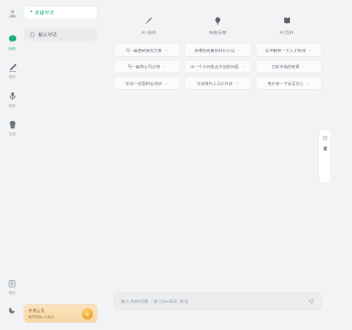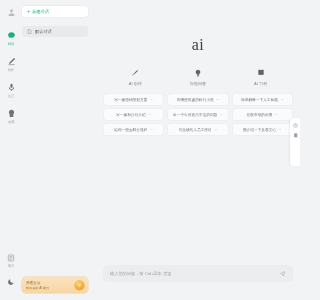--- a/index.html
+++ b/index.html
@@ -253,21 +253,20 @@
       <div class="promo-txt">
         <span class="promo-t1">开通会员</span>
         <span class="promo-t2">畅享高级 AI 能力</span>
       </div>
       <div class="coin">¥</div>
     </div>
   </div>
 
   <div class="main">
 
-    <div class="brand">ai</div>
 
     <div class="cats">
 
       <div class="cat">
         <span class="cat-ico">
           <svg width="8" height="8" viewBox="0 0 24 24" fill="#5f6368">
             <path d="M19 3l2 2-11 11-3 1 1-3z"></path>
             <path d="M4 19.5l3.5-1.2L5.2 16z"></path>
           </svg>
         </span>

